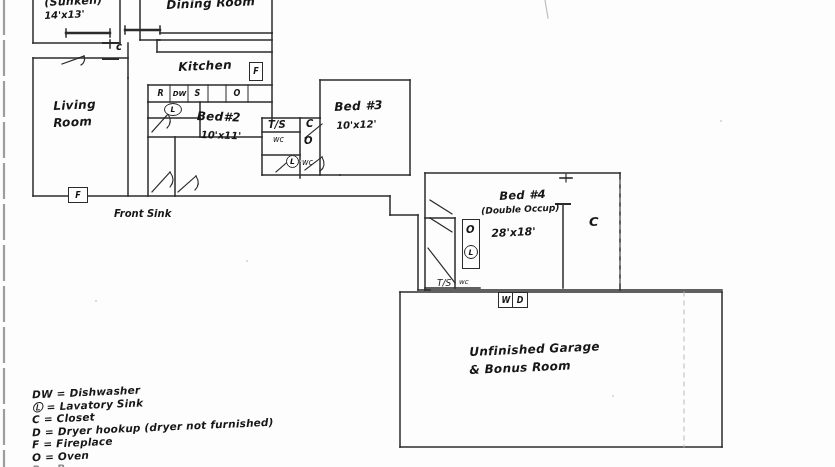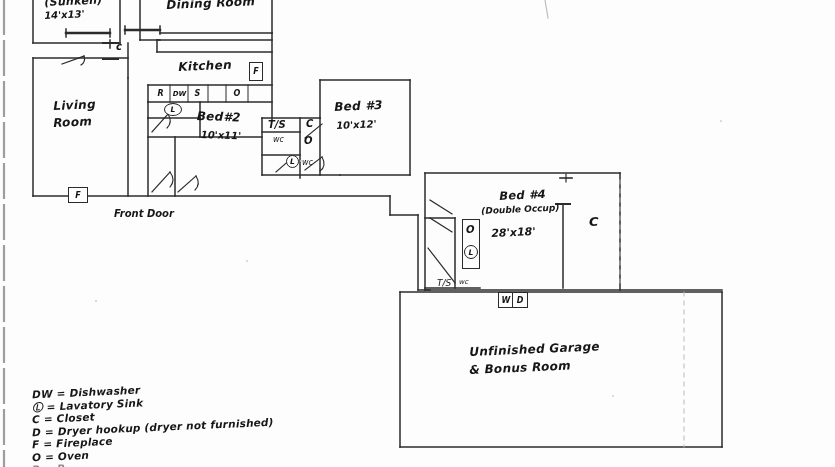--- a/index.html
+++ b/index.html
@@ -194,21 +194,21 @@
   <div class="hand lbl rot-1" style="left:334px;top:101px;font-size:12px;">Bed #3</div>
   <div class="hand dim rot-1" style="left:336px;top:120px;">10'x12'</div>
 
   <div class="hand lbl rot-1" style="left:499px;top:190px;font-size:11.5px;">Bed #4</div>
   <div class="hand lbl-sm rot-1" style="left:481px;top:206px;">(Double Occup)</div>
   <div class="hand dim rot-1" style="left:491px;top:228px;font-size:11px;">28'x18'</div>
 
   <div class="hand lbl rot-1" style="left:469px;top:346px;font-size:12px;">Unfinished Garage</div>
   <div class="hand lbl rot-1" style="left:469px;top:364px;font-size:12px;">&amp; Bonus Room</div>
 
-  <div class="hand lbl-sm" style="left:114px;top:208px;font-size:10px;">Front Door</div>
+  <div class="hand lbl-sm" style="left:114px;top:208px;font-size:10px;">Front Sink</div>
 
   <div class="hand lbl-sm" style="left:116px;top:41px;font-size:10px;">c</div>
   <div class="hand lbl-sm" style="left:306px;top:118px;font-size:10px;">C</div>
   <div class="hand lbl" style="left:589px;top:215px;font-size:13px;">C</div>
 
   <div class="fixbox" style="left:153px;top:87px;width:15px;height:13px;border:none;">R</div>
   <div class="fixbox" style="left:172px;top:88px;width:15px;height:12px;border:none;font-size:7px;text-align:right;">DW</div>
   <div class="fixbox" style="left:190px;top:87px;width:15px;height:13px;border:none;">S</div>
   <div class="fixbox" style="left:228px;top:87px;width:18px;height:13px;border:none;">O</div>
 

